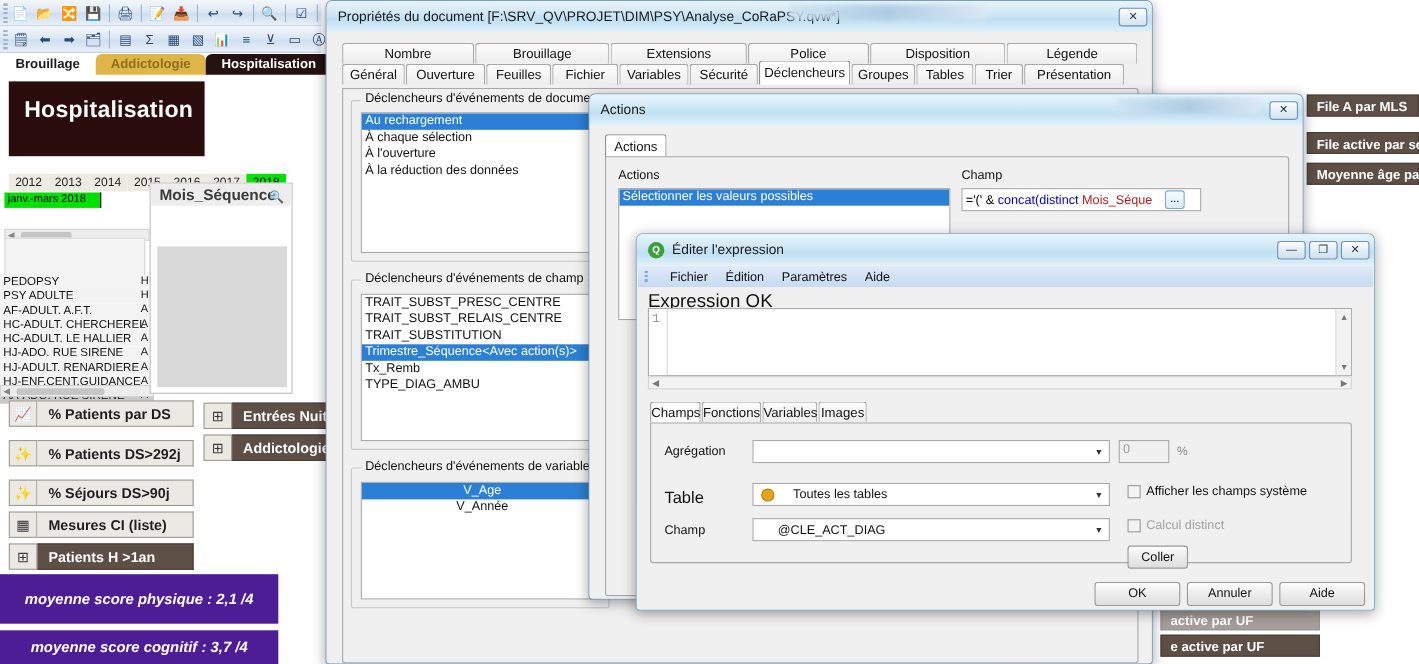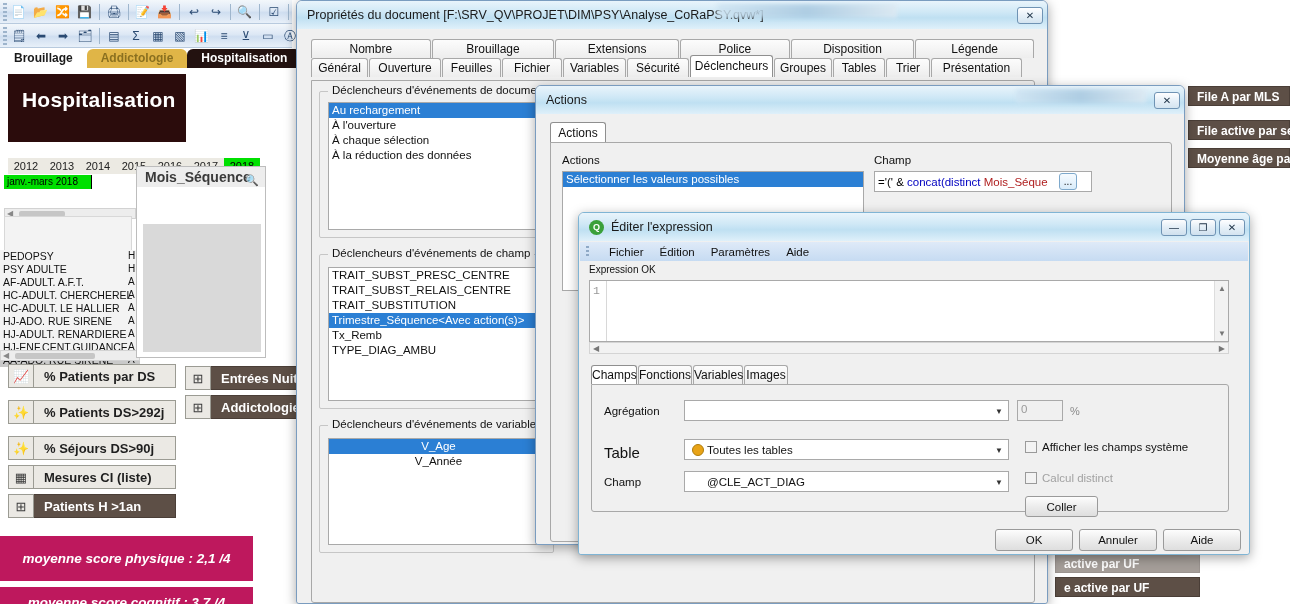--- a/index.html
+++ b/index.html
@@ -100,22 +100,22 @@
 
   
   .rbtn{
     position:absolute;height:20px;line-height:20px;background:#5d4f46;color:#fff;
     font-size:12px;font-weight:bold;padding:0 8px;box-sizing:border-box;white-space:nowrap;
     border:1px solid #4a3e37;
   }
 
   
   .score{
-    position:absolute;left:0;background:#be185d;color:#fff;font-size:13.5px;
-    font-style:italic;font-weight:bold;display:flex;align-items:center;justify-content:center;margin-top:14px;
+    position:absolute;left:0;background:#4c1d95;color:#fff;font-size:13.5px;
+    font-style:italic;font-weight:bold;display:flex;align-items:center;justify-content:center;
   }
 
   
   .win{position:absolute;background:#f0f0f0;border:1px solid #7a9cbf;border-radius:6px 6px 3px 3px;
     box-shadow:0 3px 12px rgba(0,0,0,.35);box-sizing:border-box;}
   .win-title{
     height:28px;border-radius:5px 5px 0 0;
     background:linear-gradient(#e9f4fb,#cfe8f6 40%,#bfe0f2 60%,#dff0fa);
     display:flex;align-items:center;padding:0 4px 0 10px;box-sizing:border-box;
     font-size:12.5px;color:#1a1a1a;position:relative;
@@ -380,22 +380,22 @@
       <div class="tab" style="width:44px;">Trier</div>
       <div class="tab" style="width:91px;">Présentation</div>
     </div>
 
     <div class="abs" style="left:14px;top:51px;width:724px;height:523px;background:#f0f0f0;border:1px solid #a8a8a8;box-sizing:border-box;border-radius:0 3px 3px 3px;"></div>
 
     <div class="fs" style="left:22px;top:62px;width:235px;height:147px;">
       <div class="legend">Déclencheurs d'événements de document</div>
       <div class="listbox" style="left:8px;top:10px;width:218px;height:128px;">
         <div class="li sel">Au rechargement</div>
+        <div class="li">À chaque sélection</div>
         <div class="li">À l'ouverture</div>
-        <div class="li">À chaque sélection</div>
         <div class="li">À la réduction des données</div>
       </div>
     </div>
 
     <div class="fs" style="left:22px;top:225px;width:235px;height:155px;">
       <div class="legend">Déclencheurs d'événements de champ</div>
       <div class="listbox" style="left:8px;top:12px;width:218px;height:134px;">
         <div class="li">TRAIT_SUBST_PRESC_CENTRE</div>
         <div class="li">TRAIT_SUBST_RELAIS_CENTRE</div>
         <div class="li">TRAIT_SUBSTITUTION</div>
@@ -464,21 +464,21 @@
   <div class="win-body" style="background:#f0f0f0;">
 
     <div class="menubar" style="position:absolute;left:1px;right:1px;top:1px;">
       <span class="grip"></span>
       <span>Fichier</span>
       <span>Édition</span>
       <span>Paramètres</span>
       <span>Aide</span>
     </div>
 
-    <div class="abs" style="left:10px;top:23px;font-size:10px;color:#111;text-align:center;">Expression OK</div>
+    <div class="abs" style="left:10px;top:23px;font-size:17px;color:#111;text-align:center;">Expression OK</div>
 
     <div class="abs" style="left:10px;top:39px;width:640px;height:62px;background:#fff;border:1px solid #a9a9a9;box-sizing:border-box;">
       <div class="abs" style="left:0;top:0;width:16px;height:100%;background:#fff;border-right:1px solid #d8d8d8;">
         <div class="code" style="position:absolute;left:3px;top:3px;color:#999;">1</div>
       </div>
       <div class="abs" style="right:0;top:0;width:13px;bottom:0;background:#f2f2f2;border-left:1px solid #ddd;">
         <div class="abs" style="left:3px;top:3px;font-size:8px;color:#777;">▲</div>
         <div class="abs" style="left:3px;bottom:3px;font-size:8px;color:#777;">▼</div>
       </div>
     </div>
@@ -498,40 +498,40 @@
 
     <div class="abs" style="left:25px;top:164px;font-size:11.5px;color:#111;">Agrégation</div>
     <div class="combo" style="position:absolute;left:105px;top:159px;width:325px;height:21px;">
       <span></span>
       <span class="arrow">▼</span>
     </div>
     <div class="txtinput" style="position:absolute;left:438px;top:159px;width:46px;height:21px;background:#f0f0f0;color:#9a9a9a;">0</div>
     <div class="abs" style="left:491px;top:164px;font-size:11px;color:#8a8a8a;">%</div>
 
     <div class="abs" style="left:25px;top:203px;font-size:15px;color:#111;">Table</div>
-    <div class="combo" style="position:absolute;left:105px;top:198px;width:325px;height:21px;padding-left:22px;">
+    <div class="combo" style="position:absolute;left:105px;top:198px;width:325px;height:21px;padding-left:36px;">
       <span style="position:absolute;left:7px;top:50%;transform:translateY(-50%);width:10px;height:10px;border-radius:50%;background:#e8a317;border:1px solid #b07d0c;"></span>
       <span>Toutes les tables</span>
       <span class="arrow">▼</span>
     </div>
 
     <div class="abs" style="left:25px;top:235px;font-size:11.5px;color:#111;">Champ</div>
     <div class="combo" style="position:absolute;left:105px;top:230px;width:325px;height:21px;padding-left:22px;">
       <span>@CLE_ACT_DIAG</span>
       <span class="arrow">▼</span>
     </div>
 
     <div class="chk" style="left:446px;top:200px;">
       <span class="box"></span>
       <span>Afficher les champs système</span>
     </div>
     <div class="chk disabled" style="left:446px;top:231px;">
       <span class="box"></span>
       <span>Calcul distinct</span>
     </div>
 
-    <div class="btn" style="position:absolute;left:446px;top:255px;width:73px;height:21px;">Coller</div>
+    <div class="btn" style="position:absolute;left:446px;top:255px;width:55px;height:21px;">Coller</div>
 
     <div class="btn" style="position:absolute;left:416px;top:288px;width:78px;height:22px;">OK</div>
     <div class="btn" style="position:absolute;left:500px;top:288px;width:78px;height:22px;">Annuler</div>
     <div class="btn" style="position:absolute;left:584px;top:288px;width:78px;height:22px;">Aide</div>
   </div>
 </div>
 
 </body></html>

